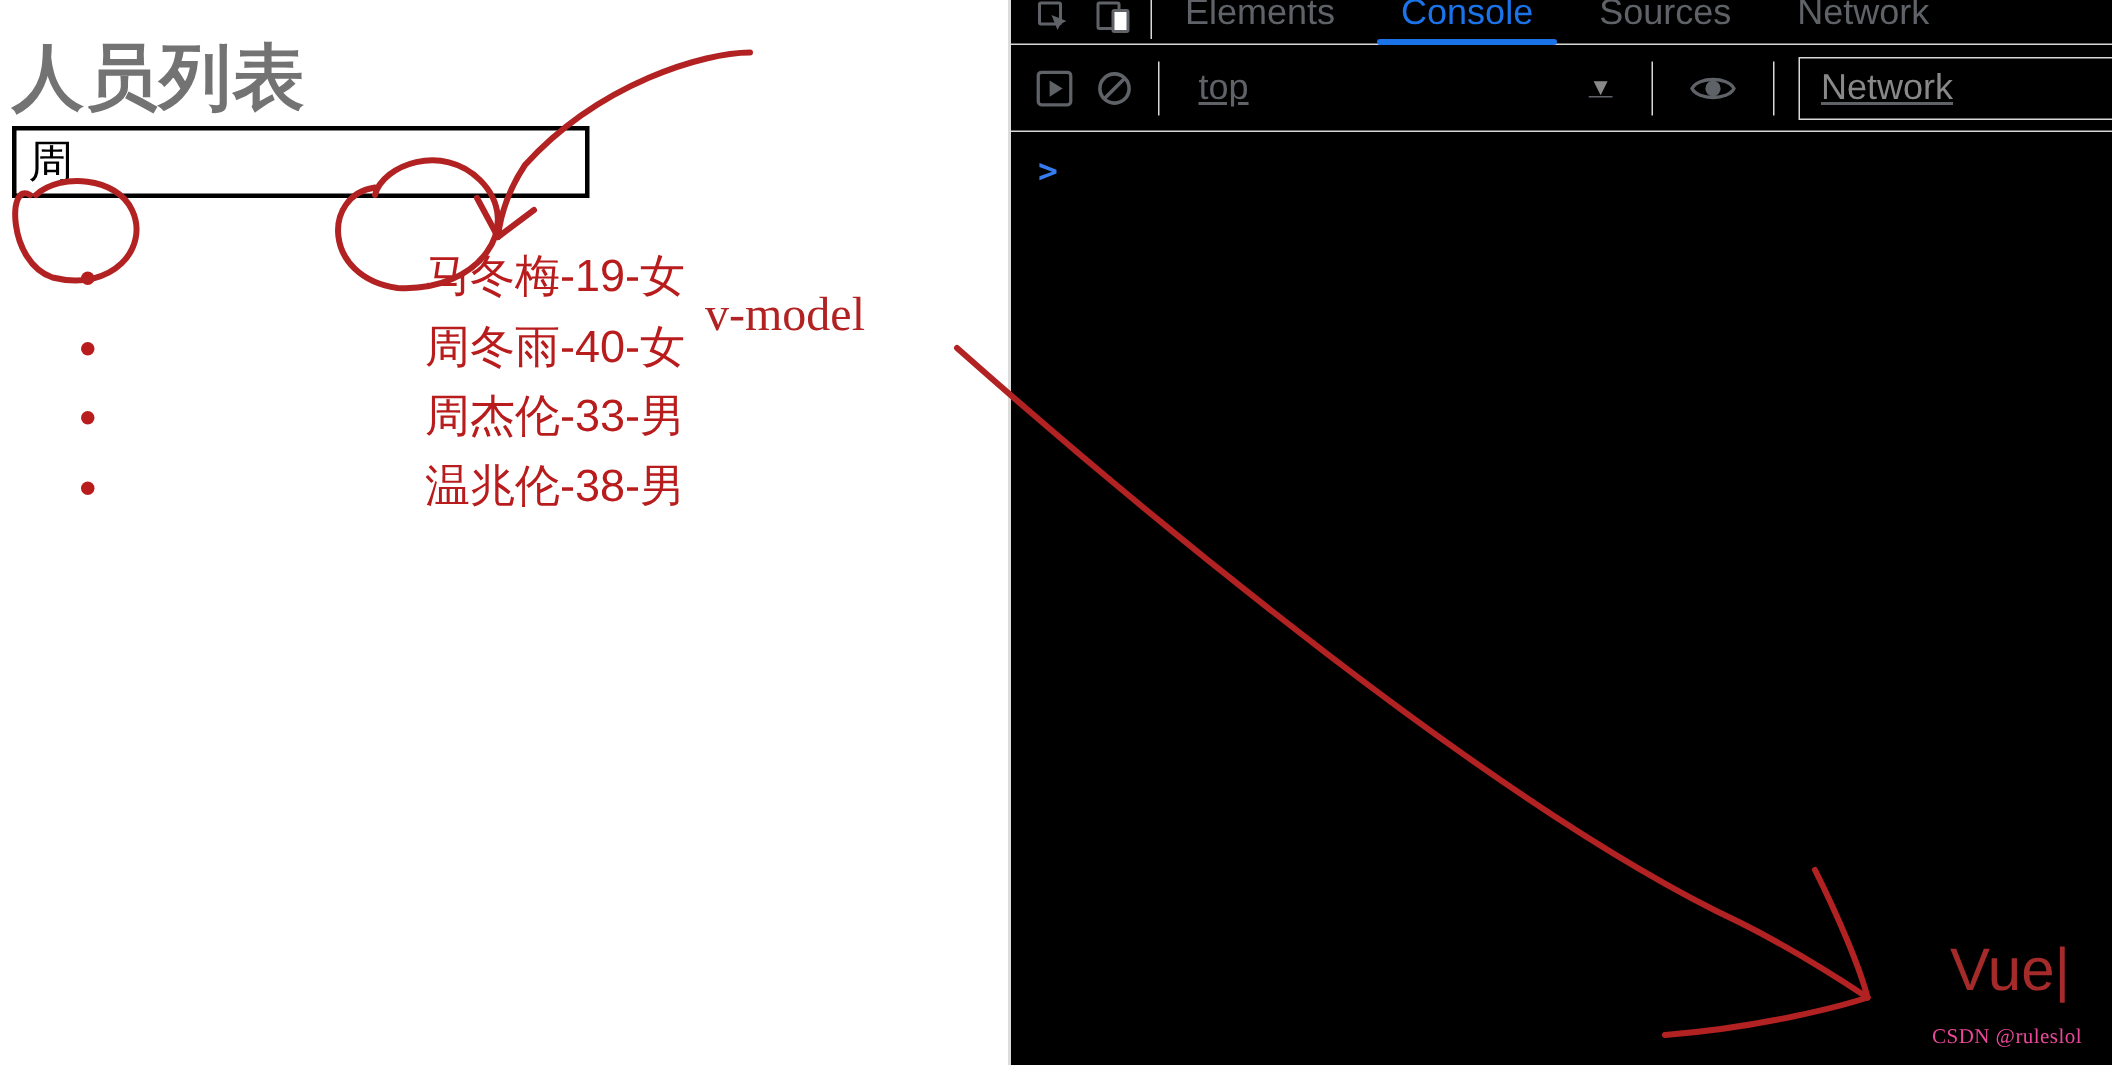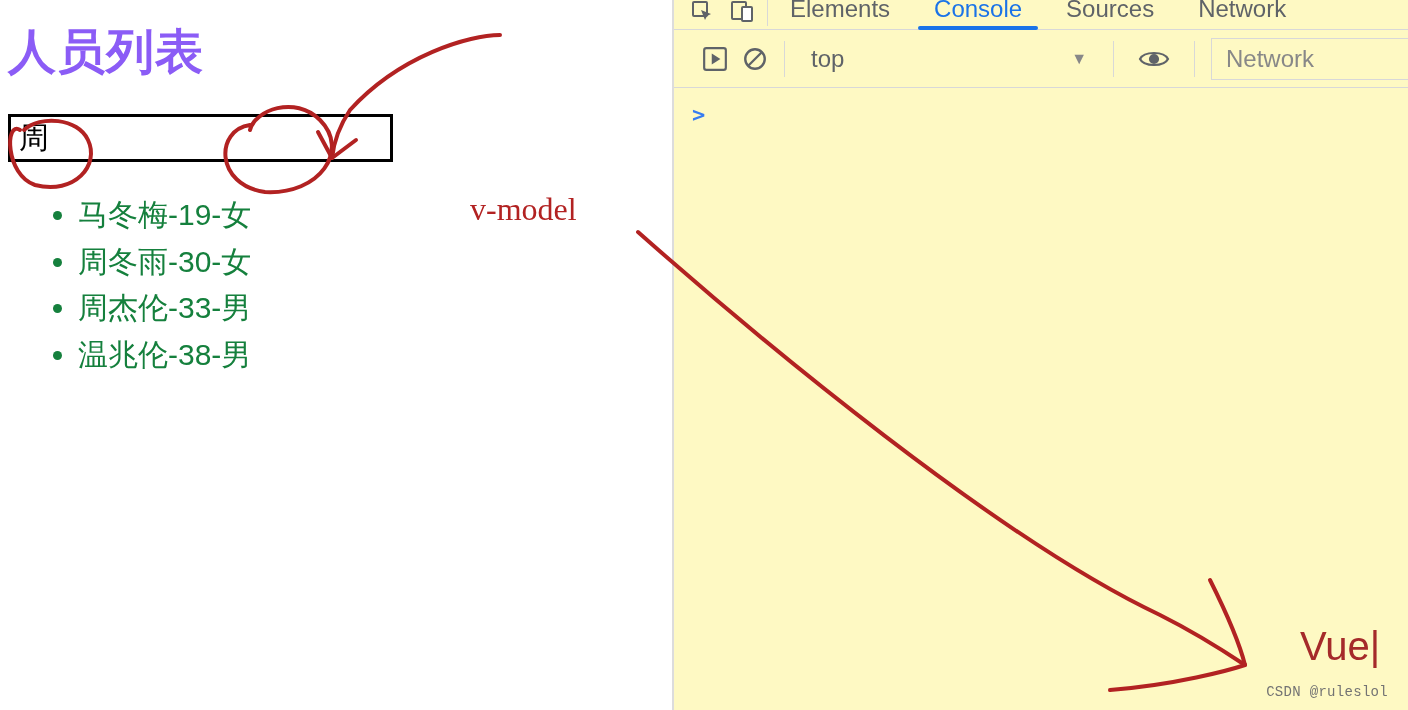--- a/index.html
+++ b/index.html
@@ -5,39 +5,39 @@
     * { margin: 0; padding: 0; box-sizing: border-box; }
     body {
       font-family: "Microsoft YaHei", Arial, sans-serif;
       width: 1408px;
       height: 710px;
       position: relative;
       background: #fff;
       overflow: hidden;
     }
     .left-pane { position: absolute; left: 0; top: 0; width: 670px; height: 710px; padding: 20px 8px; }
-    .page-title { font-size: 48px; font-weight: 700; color: #8b5cf6; margin-bottom: 30px; letter-spacing: 1px; }
+    .page-title { font-size: 48px; font-weight: 700; color: #737373; letter-spacing: 1px; }
     .search-input {
       display: block;
       width: 385px;
       height: 48px;
       border: 3px solid #000;
       font-size: 30px;
       padding: 2px 8px;
       font-family: inherit;
       outline: none;
       background: #fff;
     }
     .person-list { margin-top: 30px; margin-left: 70px; list-style: disc; }
-    .person-list li { font-size: 30px; color: #15803d; line-height: 1.55; }
+    .person-list li { font-size: 30px; color: #b91c1c; line-height: 1.55; text-align: center; }
 
     .right-pane {
       position: absolute; left: 672px; top: 0; width: 736px; height: 710px;
       border-left: 2px solid #dcdcdc;
-      background: #fef9c3;
+      background: #000000;
       filter: blur(0.3px);
     }
     .devtools-tabs {
       height: 30px;
       display: flex;
       align-items: flex-end;
       border-bottom: 1px solid #d8d8d8;
       padding-left: 8px;
       gap: 0;
       color: #5f6368;
@@ -46,23 +46,24 @@
     .dt-icon-group::after { content: ''; position: absolute; right: 0; top: -4px; bottom: 3px; width: 1px; background: #d8d8d8; }
     .dt-icon svg { display: block; }
     .devtab { padding: 0 22px 6px 22px; font-size: 24px; color: #5f6368; cursor: pointer; position: relative; }
     .devtab.active { color: #1a73e8; }
     .devtab.active::after { content: ''; position: absolute; left: 6px; right: 6px; bottom: -1px; height: 4px; background: #1a73e8; border-radius: 2px; }
 
     .devtools-toolbar {
       height: 58px;
       display: flex; align-items: center;
       border-bottom: 1px solid #d8d8d8;
-      padding-left: 28px;
+      padding-left: 16px;
       gap: 14px;
       color: #5f6368;
+      text-decoration: underline;
     }
     .tb-sep { width: 1px; height: 36px; background: #d8d8d8; margin: 0 2px; }
     .ctx-select {
       display: flex; align-items: center; justify-content: space-between;
       min-width: 296px; height: 42px;
       font-size: 24px; color: #5f6368;
       padding: 0 10px;
       cursor: pointer;
     }
     .ctx-select .tri { font-size: 16px; color: #888; }
@@ -79,33 +80,33 @@
     }
 
     .console-body { padding: 14px 18px; }
     .console-prompt { color: #367cf1; font-size: 22px; font-weight: 700; font-family: Menlo, Consolas, monospace; }
 
     .annotation-svg { position: absolute; left: 0; top: 0; width: 1408px; height: 710px; pointer-events: none; }
     .ann-text { font-family: "Comic Sans MS", "Segoe Script", cursive; fill: #b22222; font-size: 32px; }
     .vue-text { font-family: "Segoe UI", Arial, sans-serif; fill: #a52a2a; font-size: 40px; }
     .watermark {
       position: absolute; right: 20px; bottom: 10px;
-      font-size: 14px; color: #737373; letter-spacing: 0.3px;
-      font-family: Liberation Mono, monospace;
+      font-size: 14px; color: #ec4899; letter-spacing: 0.3px;
+      font-family: Liberation Serif, serif;
     }
   </style>
 </head>
 <body>
 
 <div class="left-pane">
   <h1 class="page-title">人员列表</h1>
   <input class="search-input" type="text" value="周" style="">
   <ul class="person-list">
     <li>马冬梅-19-女</li>
-    <li>周冬雨-30-女</li>
+    <li>周冬雨-40-女</li>
     <li>周杰伦-33-男</li>
     <li>温兆伦-38-男</li>
   </ul>
 </div>
 
 <div class="right-pane">
   <div class="devtools-tabs">
     <div class="dt-icon-group">
       <span class="dt-icon">
         <svg width="24" height="24" viewBox="0 0 24 24" fill="none" stroke="#5f6368" stroke-width="2">

